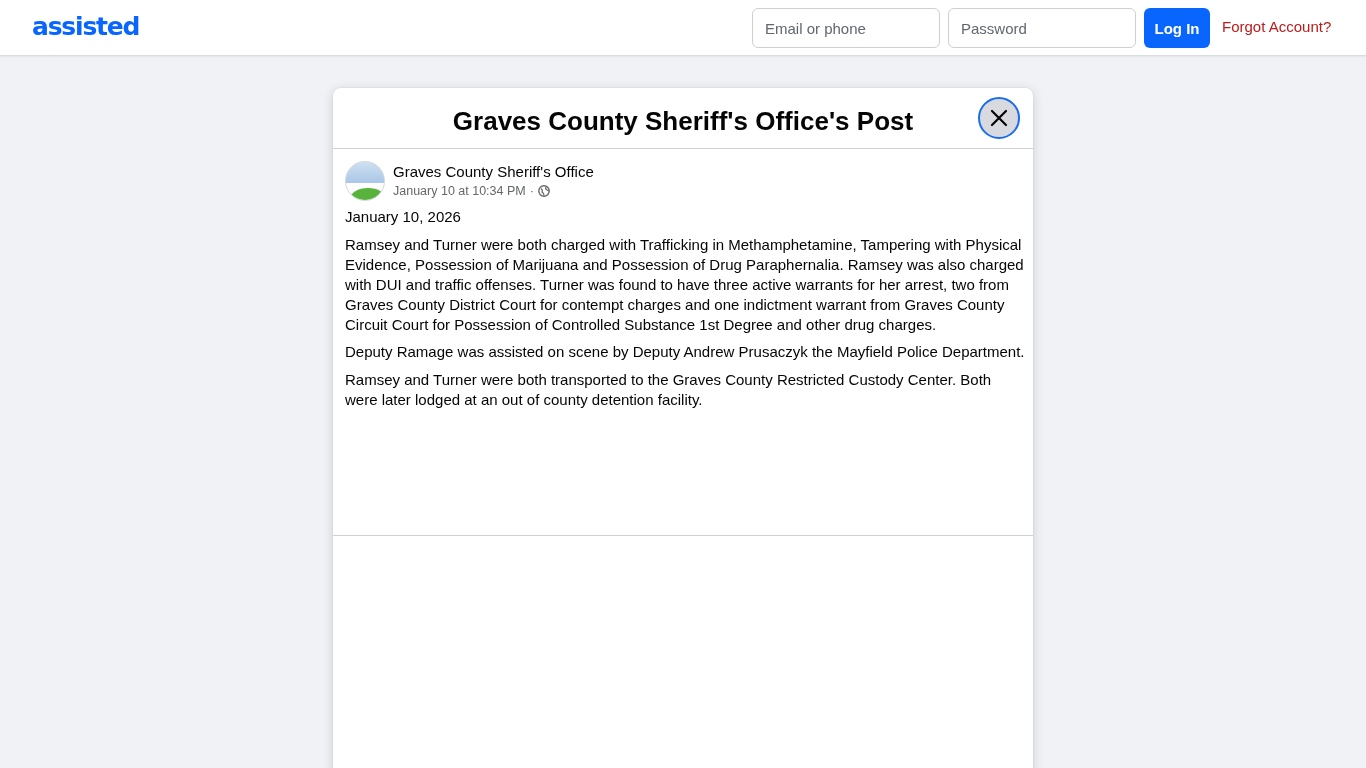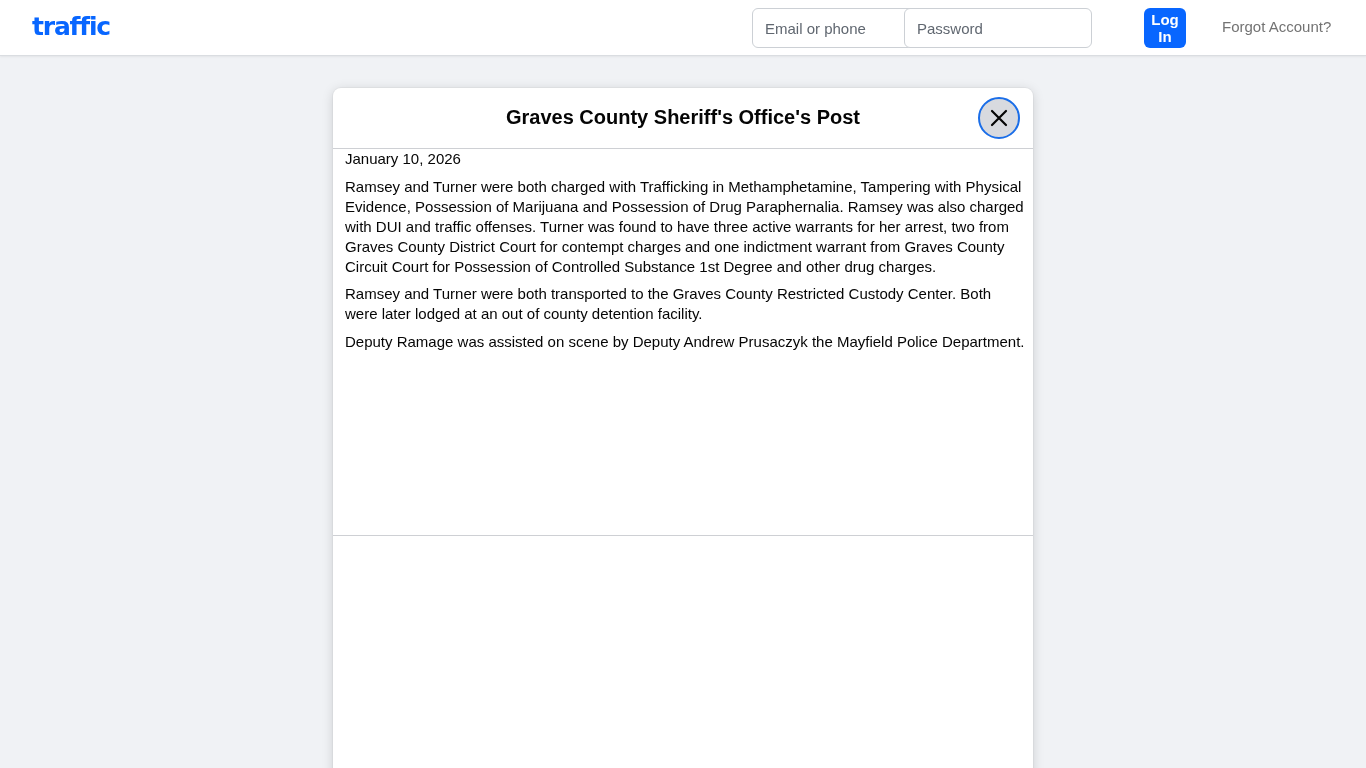--- a/index.html
+++ b/index.html
@@ -3,59 +3,73 @@
 <meta charset="utf-8">
 <style>
   * { box-sizing: border-box; margin: 0; padding: 0; }
   html, body { width: 1366px; height: 768px; overflow: hidden; }
   body { background: #f0f2f5; font-family: "Liberation Sans", "DejaVu Sans", sans-serif; color: #050505; position: relative; }
   .topbar { position: absolute; left: 0; top: 0; width: 1366px; height: 56px; background: #fff; border-bottom: 1px solid #dadde1; box-shadow: 0 1px 2px rgba(0,0,0,0.06); }
   .logo { position: absolute; left: 32px; top: 12px; font-family: "DejaVu Sans", sans-serif; font-weight: bold; font-size: 25px; color: #0866ff; letter-spacing: -1.2px; }
   .input { position: absolute; top: 8px; height: 40px; border: 1px solid #ccd0d5; border-radius: 6px; background: #fff; padding: 0 12px; font-size: 15px; color: #606770; font-family: "Liberation Sans", sans-serif; outline: none; }
   .input::placeholder { color: #606770; }
   .email { left: 752px; width: 188px; }
-  .password { left: 904px; width: 188px; }
-  .login { position: absolute; left: 1144px; top: 8px; width: 42px; height: 40px; border: none; border-radius: 6px; background: #0866ff; color: #fff; font-weight: bold; font-size: 15px; font-family: "Liberation Sans", sans-serif; }
-  .forgot { position: absolute; left: 1222px; top: 18px; font-size: 15px; color: #737373; text-decoration: none; }
+  .password { left: 948px; width: 188px; }
+  .login { position: absolute; left: 1144px; top: 8px; width: 66px; height: 40px; border: none; border-radius: 6px; background: #0866ff; color: #fff; font-weight: bold; font-size: 15px; font-family: "Liberation Sans", sans-serif; }
+  .forgot { position: absolute; left: 1222px; top: 18px; font-size: 15px; color: #b91c1c; text-decoration: none; }
   .modal { position: absolute; left: 333px; top: 88px; width: 700px; height: 700px; background: #fff; border-radius: 8px 8px 0 0; box-shadow: 0 2px 12px rgba(0,0,0,0.15), 0 0 0 1px rgba(0,0,0,0.03); }
   .modal-header { height: 61px; border-bottom: 1px solid #ced0d4; position: relative; }
-  .modal-title { position: absolute; left: 0; right: 0; top: 18px; text-align: center; font-weight: bold; font-size: 20px; color: #050505; }
+  .modal-title { position: absolute; left: 0; right: 0; top: 18px; text-align: center; font-weight: bold; font-size: 26px; color: #050505; }
   .close-btn { position: absolute; left: 645px; top: 9px; width: 42px; height: 42px; border-radius: 50%; background: #d8dadf; border: 2px solid #1b6ee8; display: flex; align-items: center; justify-content: center; cursor: pointer; }
   .post-head { position: relative; height: 58px; }
   .avatar { position: absolute; left: 12px; top: 12px; width: 40px; height: 40px; border-radius: 50%; overflow: hidden; background: linear-gradient(180deg, #cfe0f1 0%, #a9c7e6 55%, #ffffff 56%); border: 1px solid #d4d8de; }
   .avatar .grass { position: absolute; left: 4px; bottom: -10px; width: 36px; height: 22px; border-radius: 50%; background: #58b33c; }
   .page-name { position: absolute; left: 60px; top: 14px; font-size: 15px; font-weight: 500; color: #050505; }
   .meta { position: absolute; left: 60px; top: 35px; font-size: 12.5px; color: #65676b; display: flex; align-items: center; gap: 4px; }
   .post-body { padding: 0 8px 0 12px; font-size: 15px; line-height: 20px; color: #050505; }
   .post-body p { margin-bottom: 7.5px; }
   .divider { position: absolute; left: 0; top: 447px; width: 700px; height: 1px; background: #ced0d4; }
 </style>
 </head>
 <body>
 
 <div class="topbar">
-  <div class="logo">traffic</div>
+  <div class="logo">assisted</div>
   <input class="input email" type="text" placeholder="Email or phone" style="">
   <input class="input password" type="password" placeholder="Password" style="">
   <button class="login">Log In</button>
   <a class="forgot" href="#">Forgot Account?</a>
 </div>
 
 <div class="modal">
   <div class="modal-header">
     <div class="modal-title">Graves County Sheriff's Office's Post</div>
     <div class="close-btn">
       <svg width="18" height="18" viewBox="0 0 18 18">
         <path d="M2 2 L16 16 M16 2 L2 16" stroke="#050505" stroke-width="2.2" stroke-linecap="round"></path>
       </svg>
     </div>
   </div>
 
+  <div class="post-head">
+    <div class="avatar">
+      <div class="grass"></div>
+    </div>
+    <div class="page-name">Graves County Sheriff's Office</div>
+    <div class="meta">
+      <span>January 10 at 10:34 PM</span>
+      <span>·</span>
+      <svg width="12" height="12" viewBox="0 0 12 12">
+        <circle cx="6" cy="6" r="5.2" fill="none" stroke="#65676b" stroke-width="1.4"></circle>
+        <path d="M3 3.5 Q5 5 4 7 Q6 8 6 10.5 M8 2 Q7 4 9 5 Q10.5 5.5 11 6" fill="none" stroke="#65676b" stroke-width="1.2"></path>
+      </svg>
+    </div>
+  </div>
 
   <div class="post-body">
     <p>January 10, 2026</p>
     <p>Ramsey and Turner were both charged with Trafficking in Methamphetamine, Tampering with Physical Evidence, Possession of Marijuana and Possession of Drug Paraphernalia.  Ramsey was also charged with DUI and traffic offenses.  Turner was found to have three active warrants for her arrest, two from Graves County District Court for contempt charges and one indictment warrant from Graves County Circuit Court for Possession of Controlled Substance 1st Degree and other drug charges.</p>
+    <p>Deputy Ramage was assisted on scene by Deputy Andrew Prusaczyk the Mayfield Police Department.</p>
     <p>Ramsey and Turner were both transported to the Graves County Restricted Custody Center. Both were later lodged at an out of county detention facility.</p>
-    <p>Deputy Ramage was assisted on scene by Deputy Andrew Prusaczyk the Mayfield Police Department.</p>
   </div>
 
   <div class="divider"></div>
 </div>
 
 </body></html>

